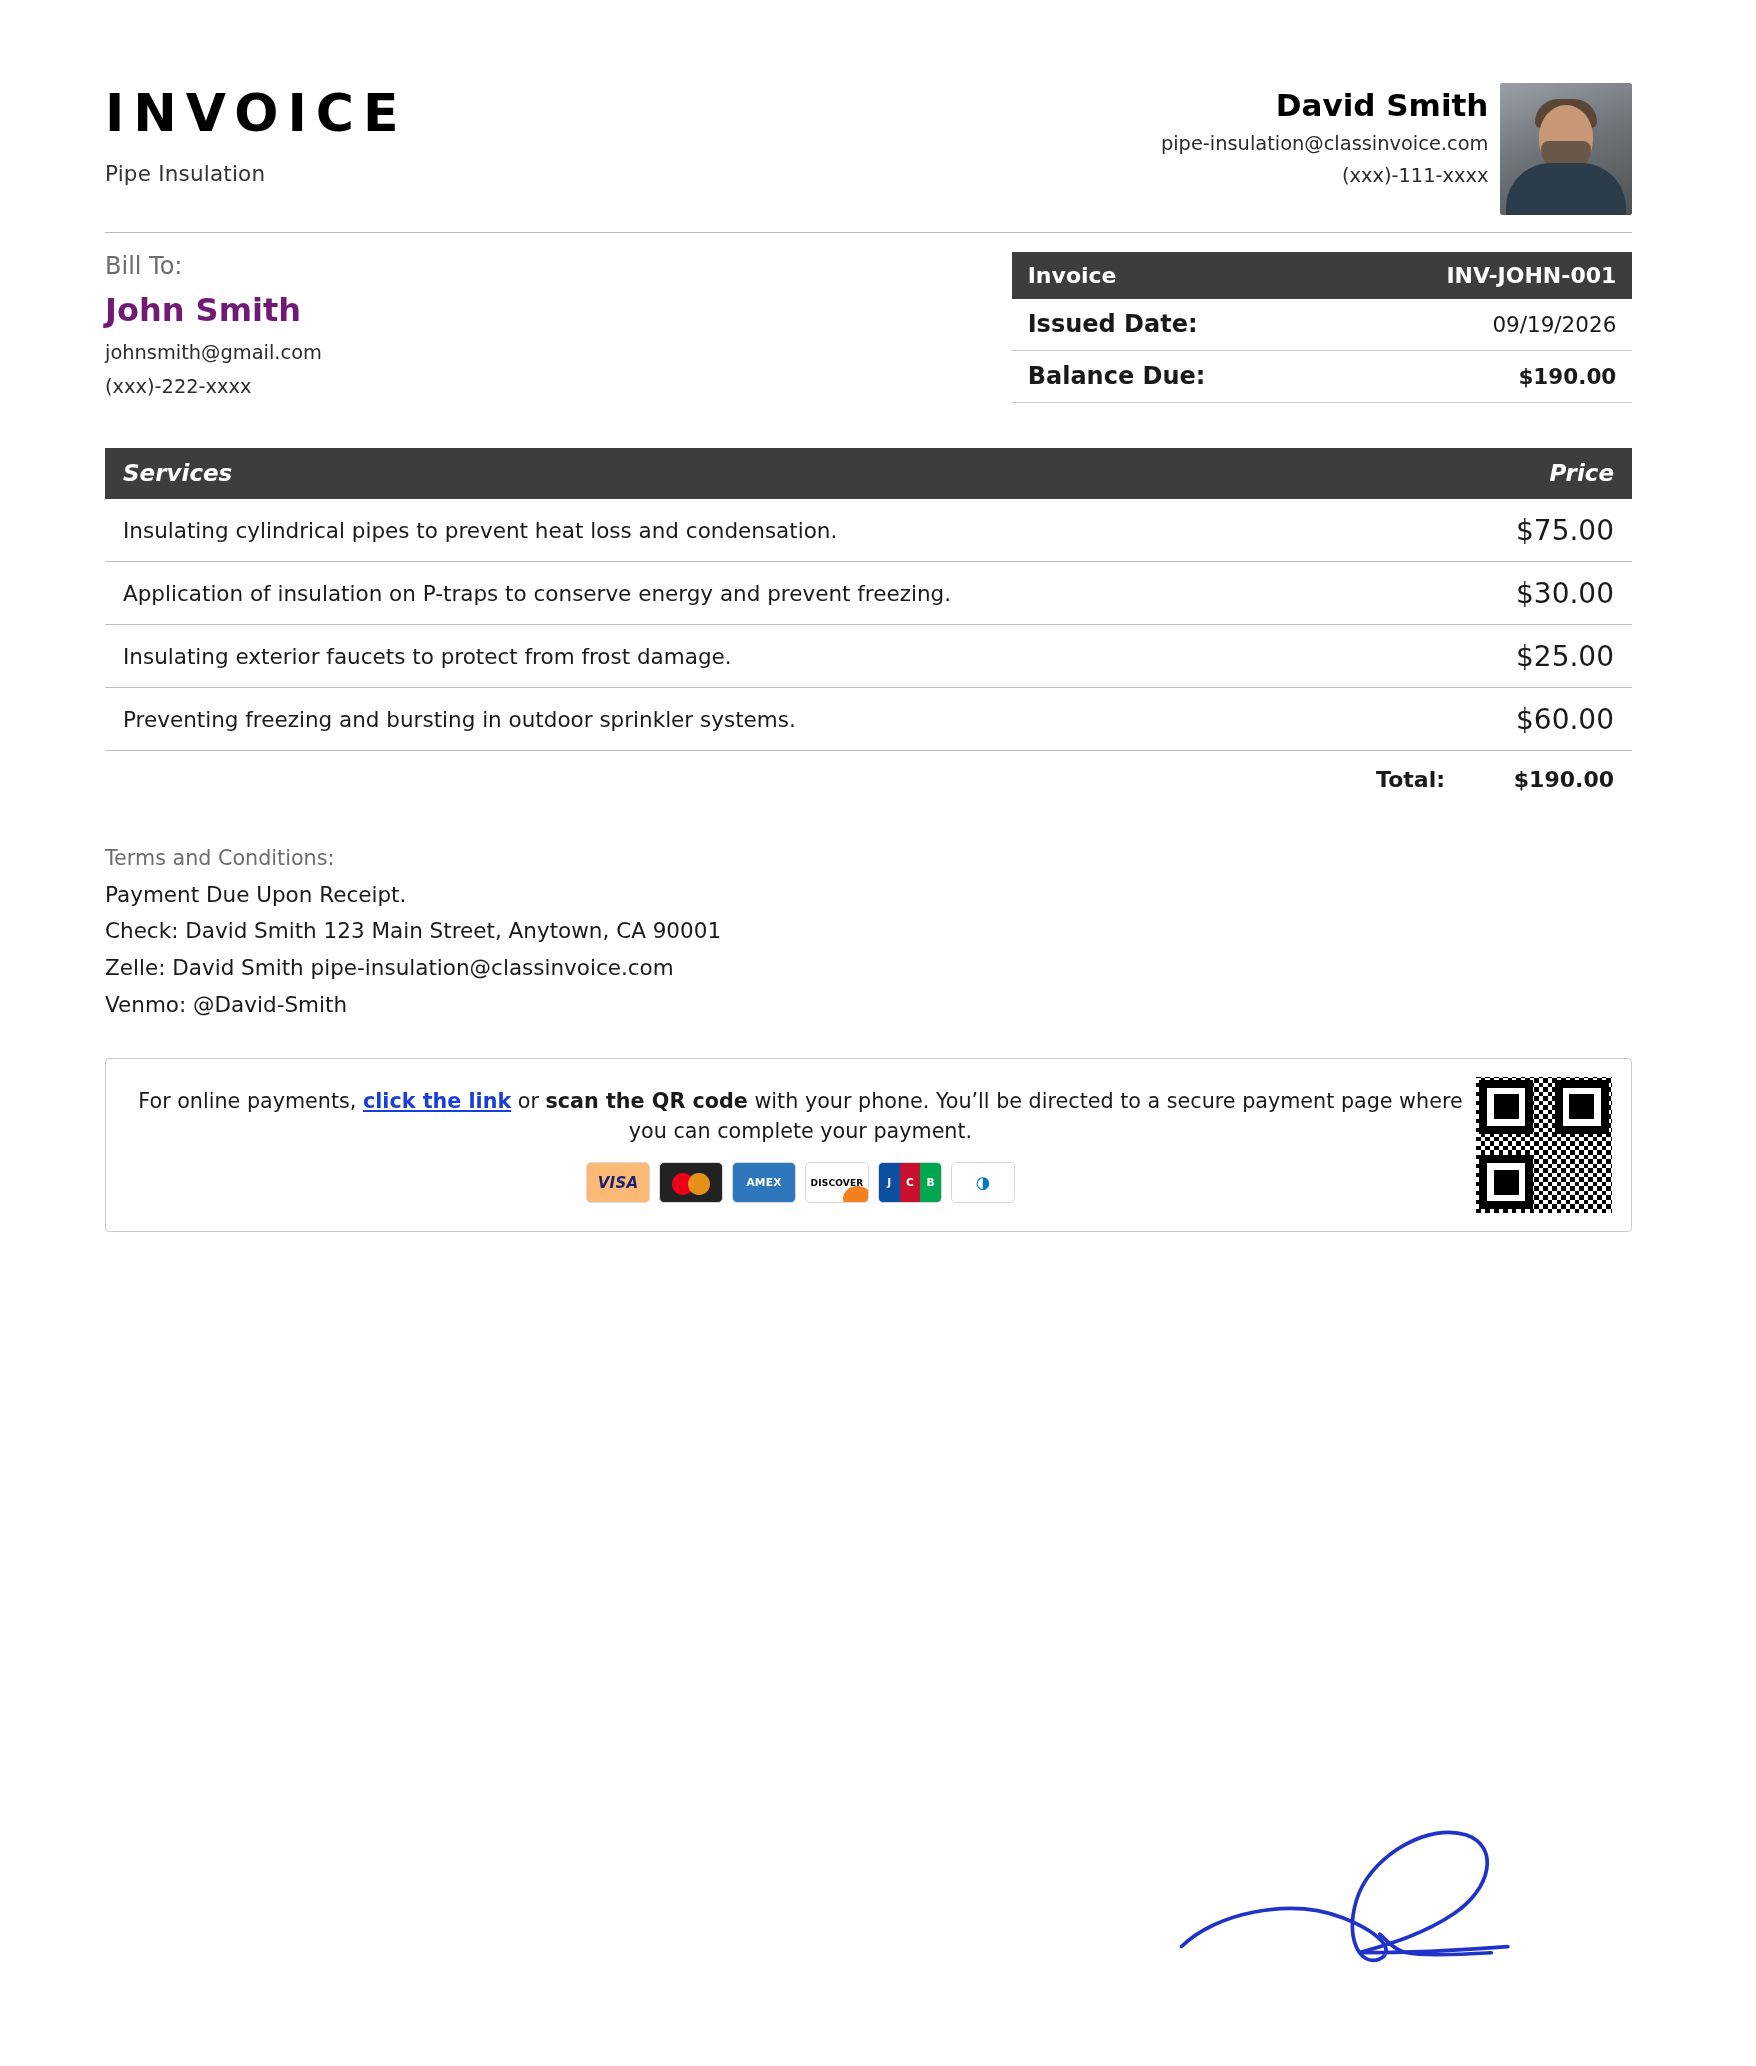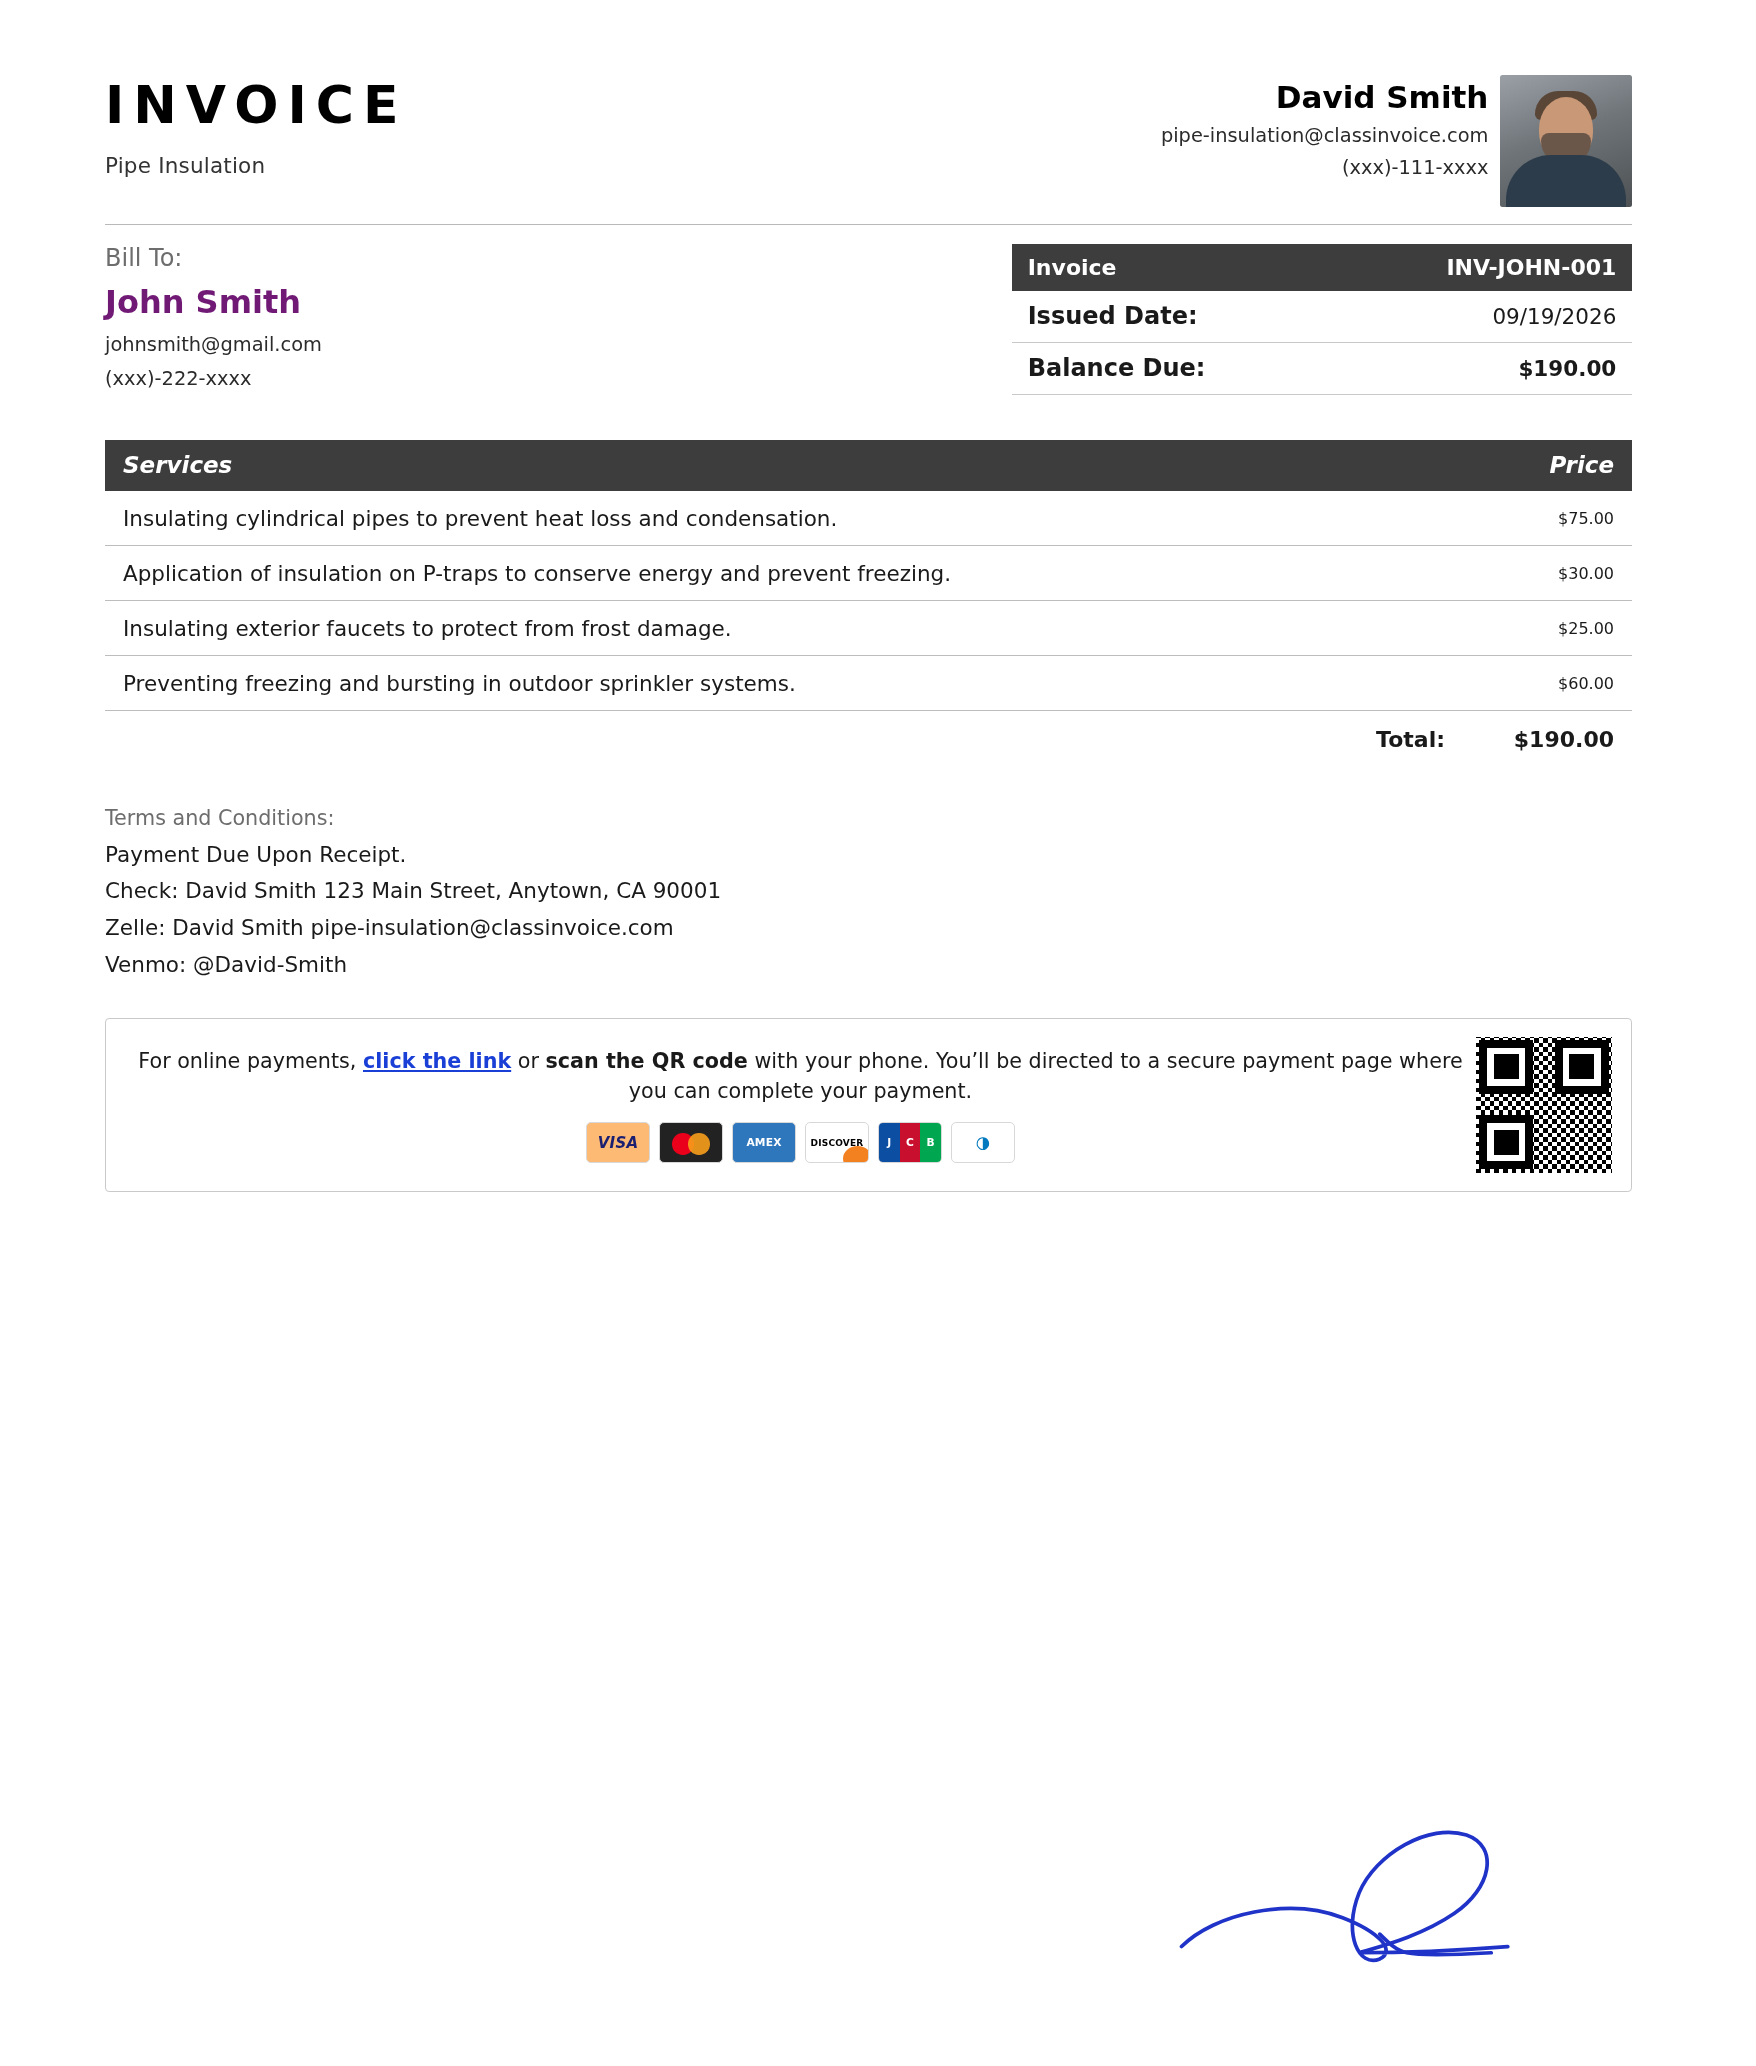--- a/index.html
+++ b/index.html
@@ -24,21 +24,21 @@
     position: absolute;
     left: 0;
     top: 0;
     width: 1756px;
     height: 2273px;
     background: #fff;
   }
   .inner {
     position: absolute;
     left: 105px;
-    top: 75px;
+    top: 83px;
     width: 1527px;
   }
 
   
   .header {
     display: flex;
     align-items: flex-start;
     justify-content: space-between;
     padding-bottom: 16.5px;
   }
@@ -236,21 +236,21 @@
     padding: 15px 18px 14px 18px;
     box-sizing: border-box;
     border-bottom: 1.2px solid #bdbdbd;
   }
   .svc-row .desc {
     font-size: 21.5px;
     color: #1a1a1a;
     padding-right: 25px;
   }
   .svc-row .price {
-    font-size: 16px;
+    font-size: 28px;
     color: #1a1a1a;
     white-space: nowrap;
   }
   .total-row {
     display: flex;
     justify-content: flex-end;
     align-items: center;
     padding: 16.5px 18px 0 18px;
     gap: 45px;
   }

